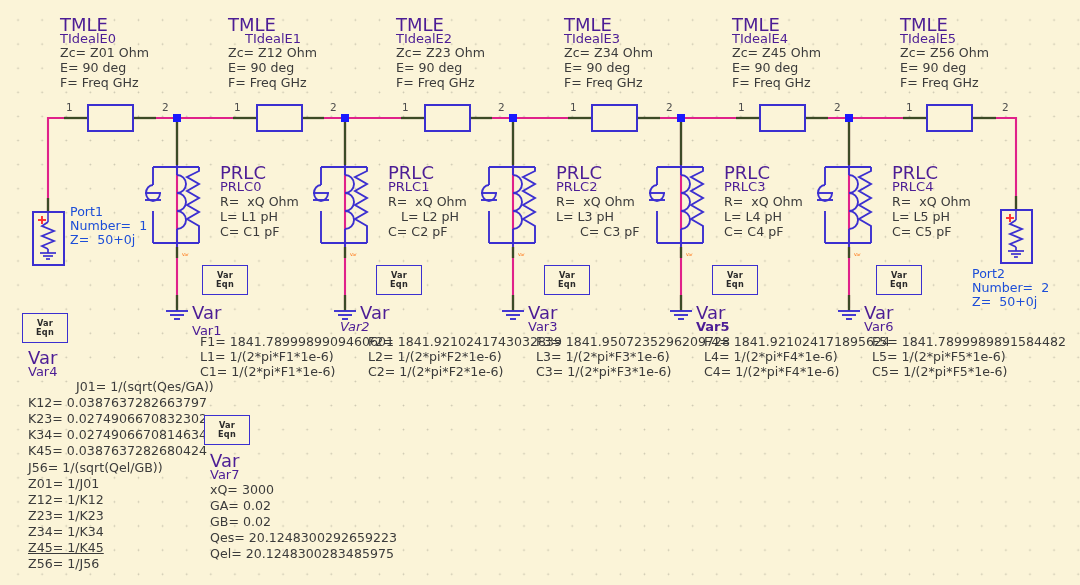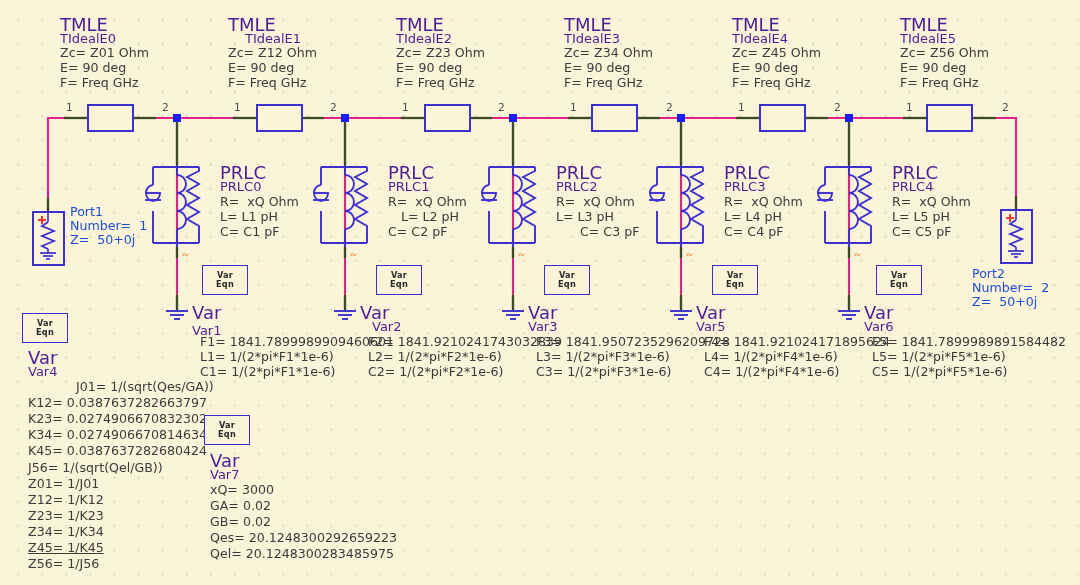--- a/index.html
+++ b/index.html
@@ -351,29 +351,29 @@
     <div class="txt lbl-port" style="left: 972px; top: 295px;">Z=  50+0j</div>
     <div class="txt lbl-type" style="left: 192px; top: 306px;">Var</div>
     <div class="txt lbl-type" style="left: 360px; top: 306px;">Var</div>
     <div class="txt lbl-type" style="left: 528px; top: 306px;">Var</div>
     <div class="txt lbl-type" style="left: 696px; top: 306px;">Var</div>
     <div class="txt lbl-type" style="left: 864px; top: 306px;">Var</div>
     <div class="txt lbl-inst" style="left: 192px; top: 324px;">Var1</div>
     <div class="txt lbl-par" style="left: 200px; top: 335px;">F1= 1841.7899989909460601</div>
     <div class="txt lbl-par" style="left: 200px; top: 350px;">L1= 1/(2*pi*F1*1e-6)</div>
     <div class="txt lbl-par" style="left: 200px; top: 365px;">C1= 1/(2*pi*F1*1e-6)</div>
-    <div class="txt lbl-inst" style="left: 372px; top: 320px;">Var2</div>
+    <div class="txt lbl-inst" style="left: 340px; top: 320px; font-style: italic;">Var2</div>
     <div class="txt lbl-par" style="left: 368px; top: 335px;">F2= 1841.9210241743032839</div>
     <div class="txt lbl-par" style="left: 368px; top: 350px;">L2= 1/(2*pi*F2*1e-6)</div>
     <div class="txt lbl-par" style="left: 368px; top: 365px;">C2= 1/(2*pi*F2*1e-6)</div>
     <div class="txt lbl-inst" style="left: 528px; top: 320px;">Var3</div>
     <div class="txt lbl-par" style="left: 536px; top: 335px;">F3= 1841.9507235296209728</div>
     <div class="txt lbl-par" style="left: 536px; top: 350px;">L3= 1/(2*pi*F3*1e-6)</div>
     <div class="txt lbl-par" style="left: 536px; top: 365px;">C3= 1/(2*pi*F3*1e-6)</div>
-    <div class="txt lbl-inst" style="left: 696px; top: 320px;">Var5</div>
+    <div class="txt lbl-inst" style="left: 696px; top: 320px; font-weight: bold;">Var5</div>
     <div class="txt lbl-par" style="left: 704px; top: 335px; text-align: center;">F4= 1841.921024171895624</div>
     <div class="txt lbl-par" style="left: 704px; top: 350px;">L4= 1/(2*pi*F4*1e-6)</div>
     <div class="txt lbl-par" style="left: 704px; top: 365px;">C4= 1/(2*pi*F4*1e-6)</div>
     <div class="txt lbl-inst" style="left: 864px; top: 320px;">Var6</div>
     <div class="txt lbl-par" style="left: 872px; top: 335px;">F5= 1841.7899989891584482</div>
     <div class="txt lbl-par" style="left: 872px; top: 350px;">L5= 1/(2*pi*F5*1e-6)</div>
     <div class="txt lbl-par" style="left: 872px; top: 365px;">C5= 1/(2*pi*F5*1e-6)</div>
     <div class="txt lbl-type" style="left: 28px; top: 351px;">Var</div>
     <div class="txt lbl-inst" style="left: 28px; top: 365px;">Var4</div>
     <div class="txt lbl-par" style="left: 28px; top: 380px; margin-left: 48px;">J01= 1/(sqrt(Qes/GA))</div>

